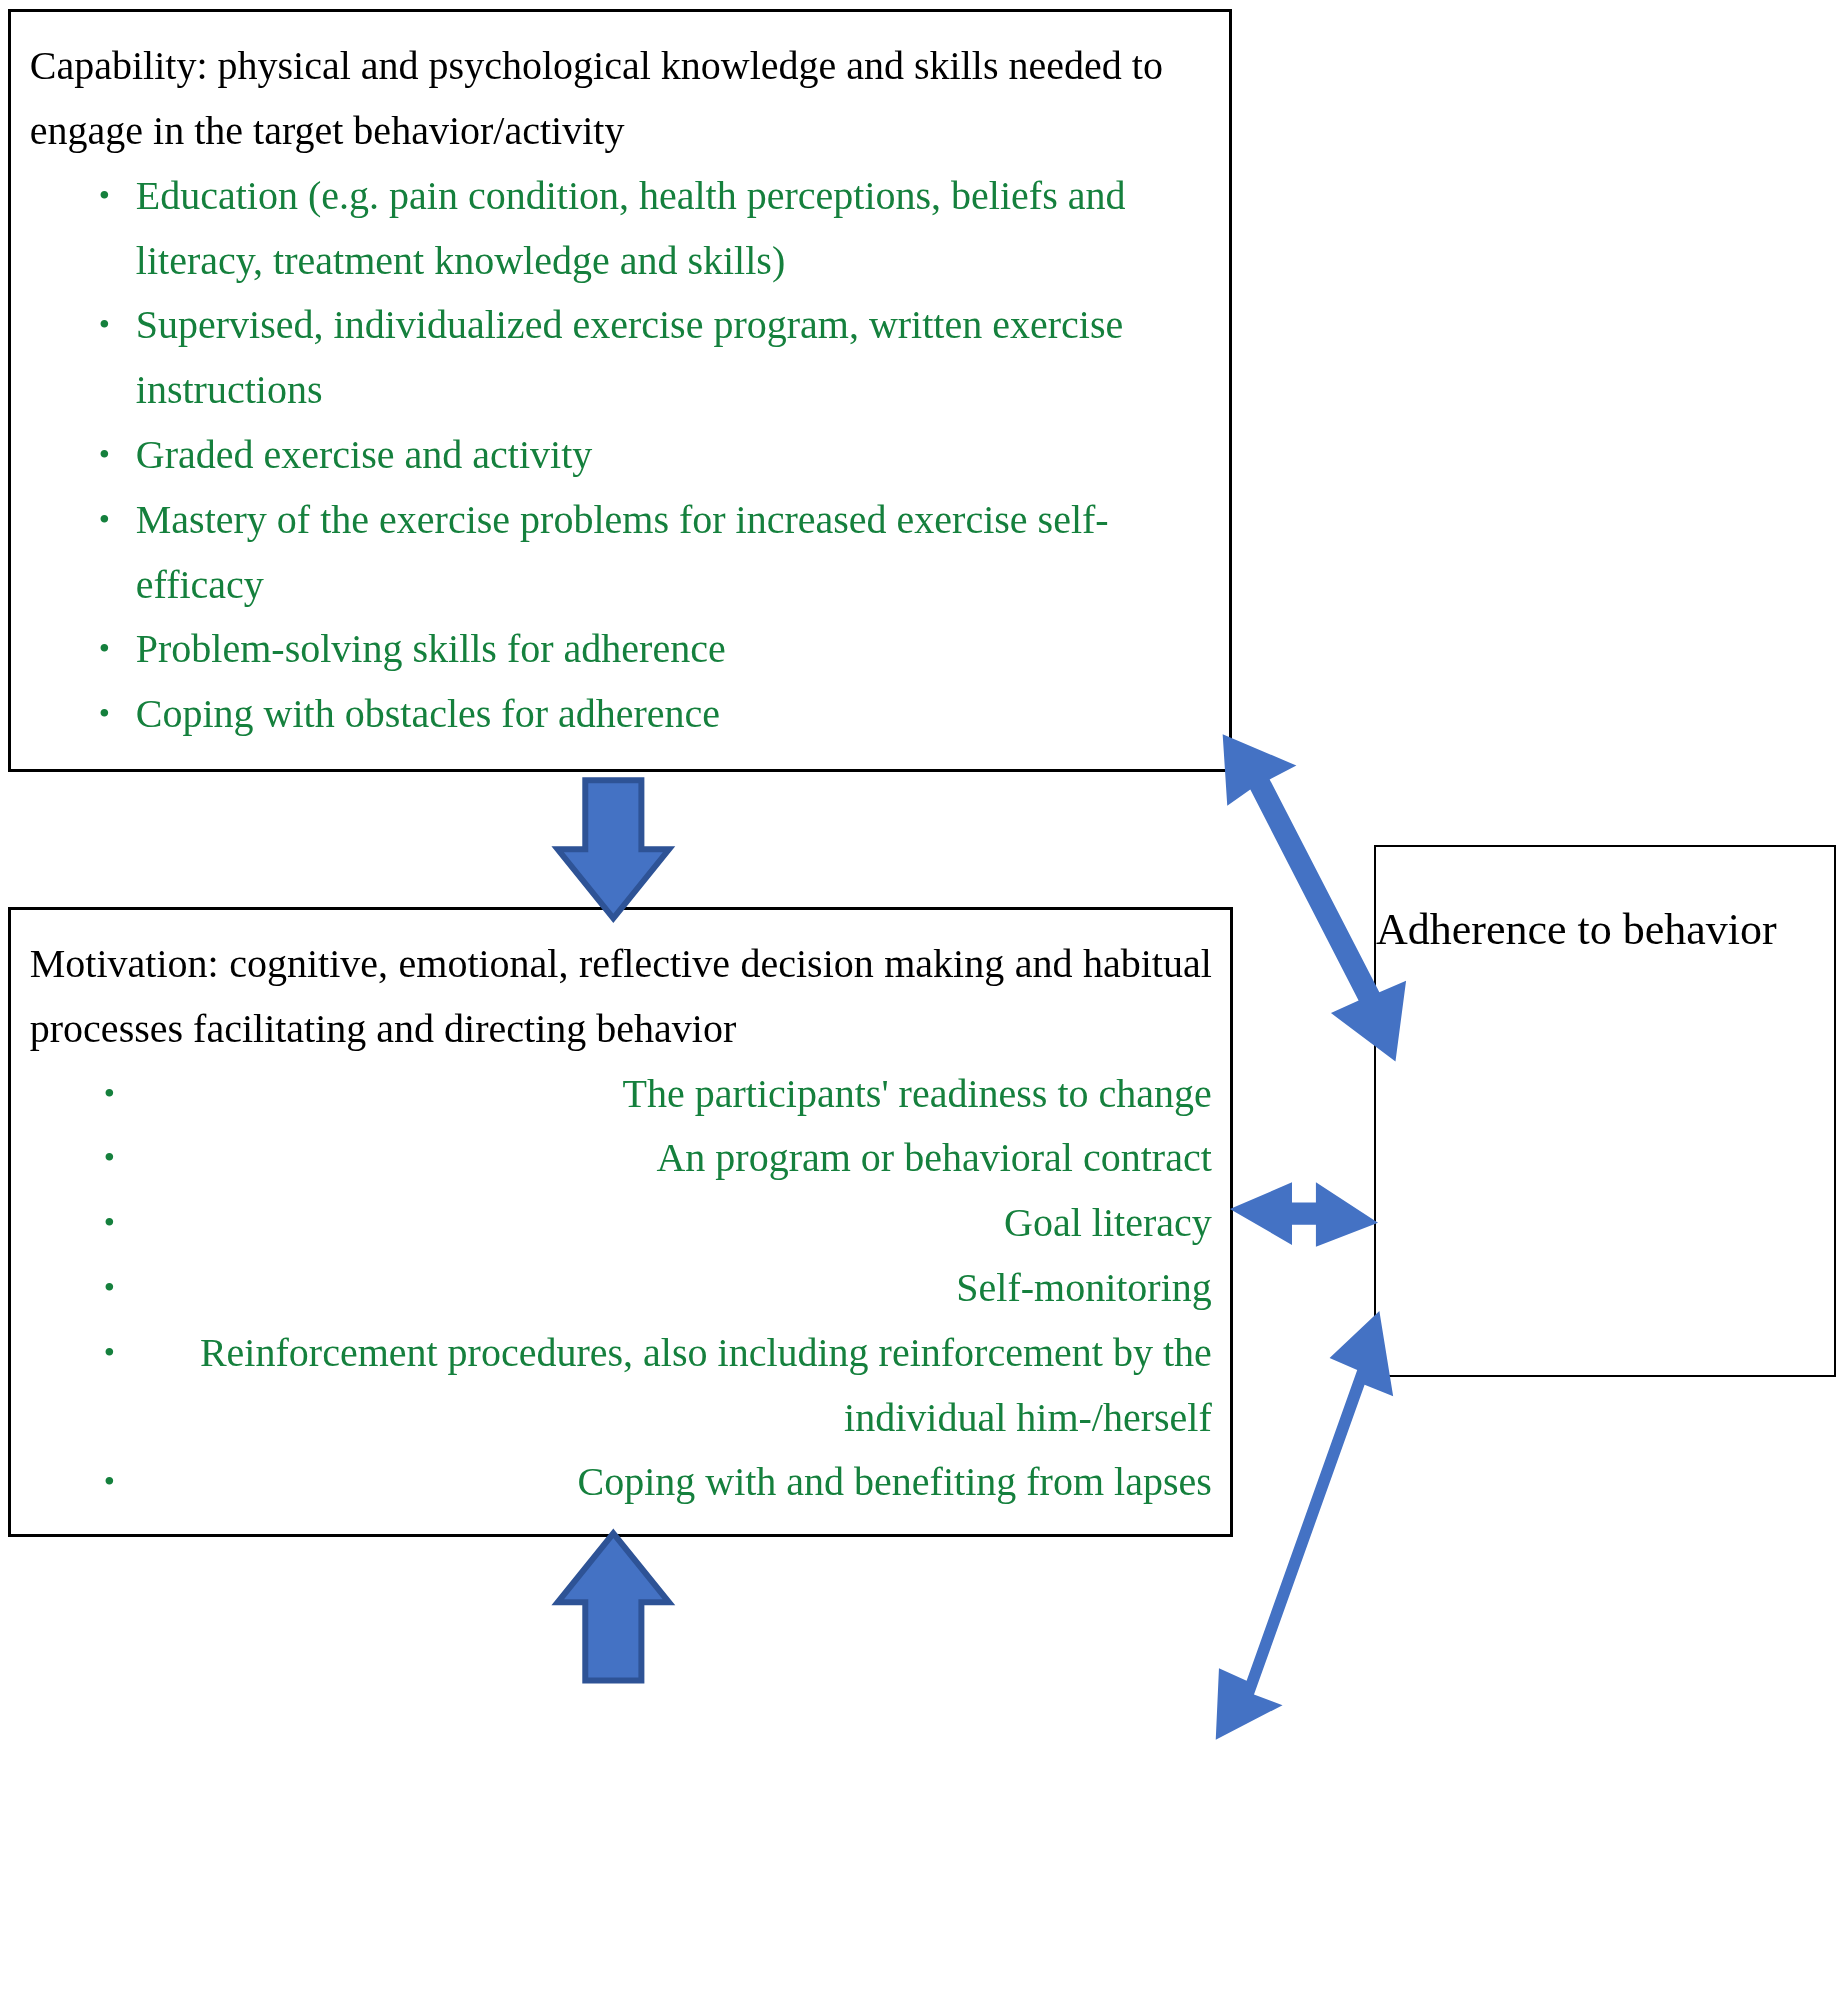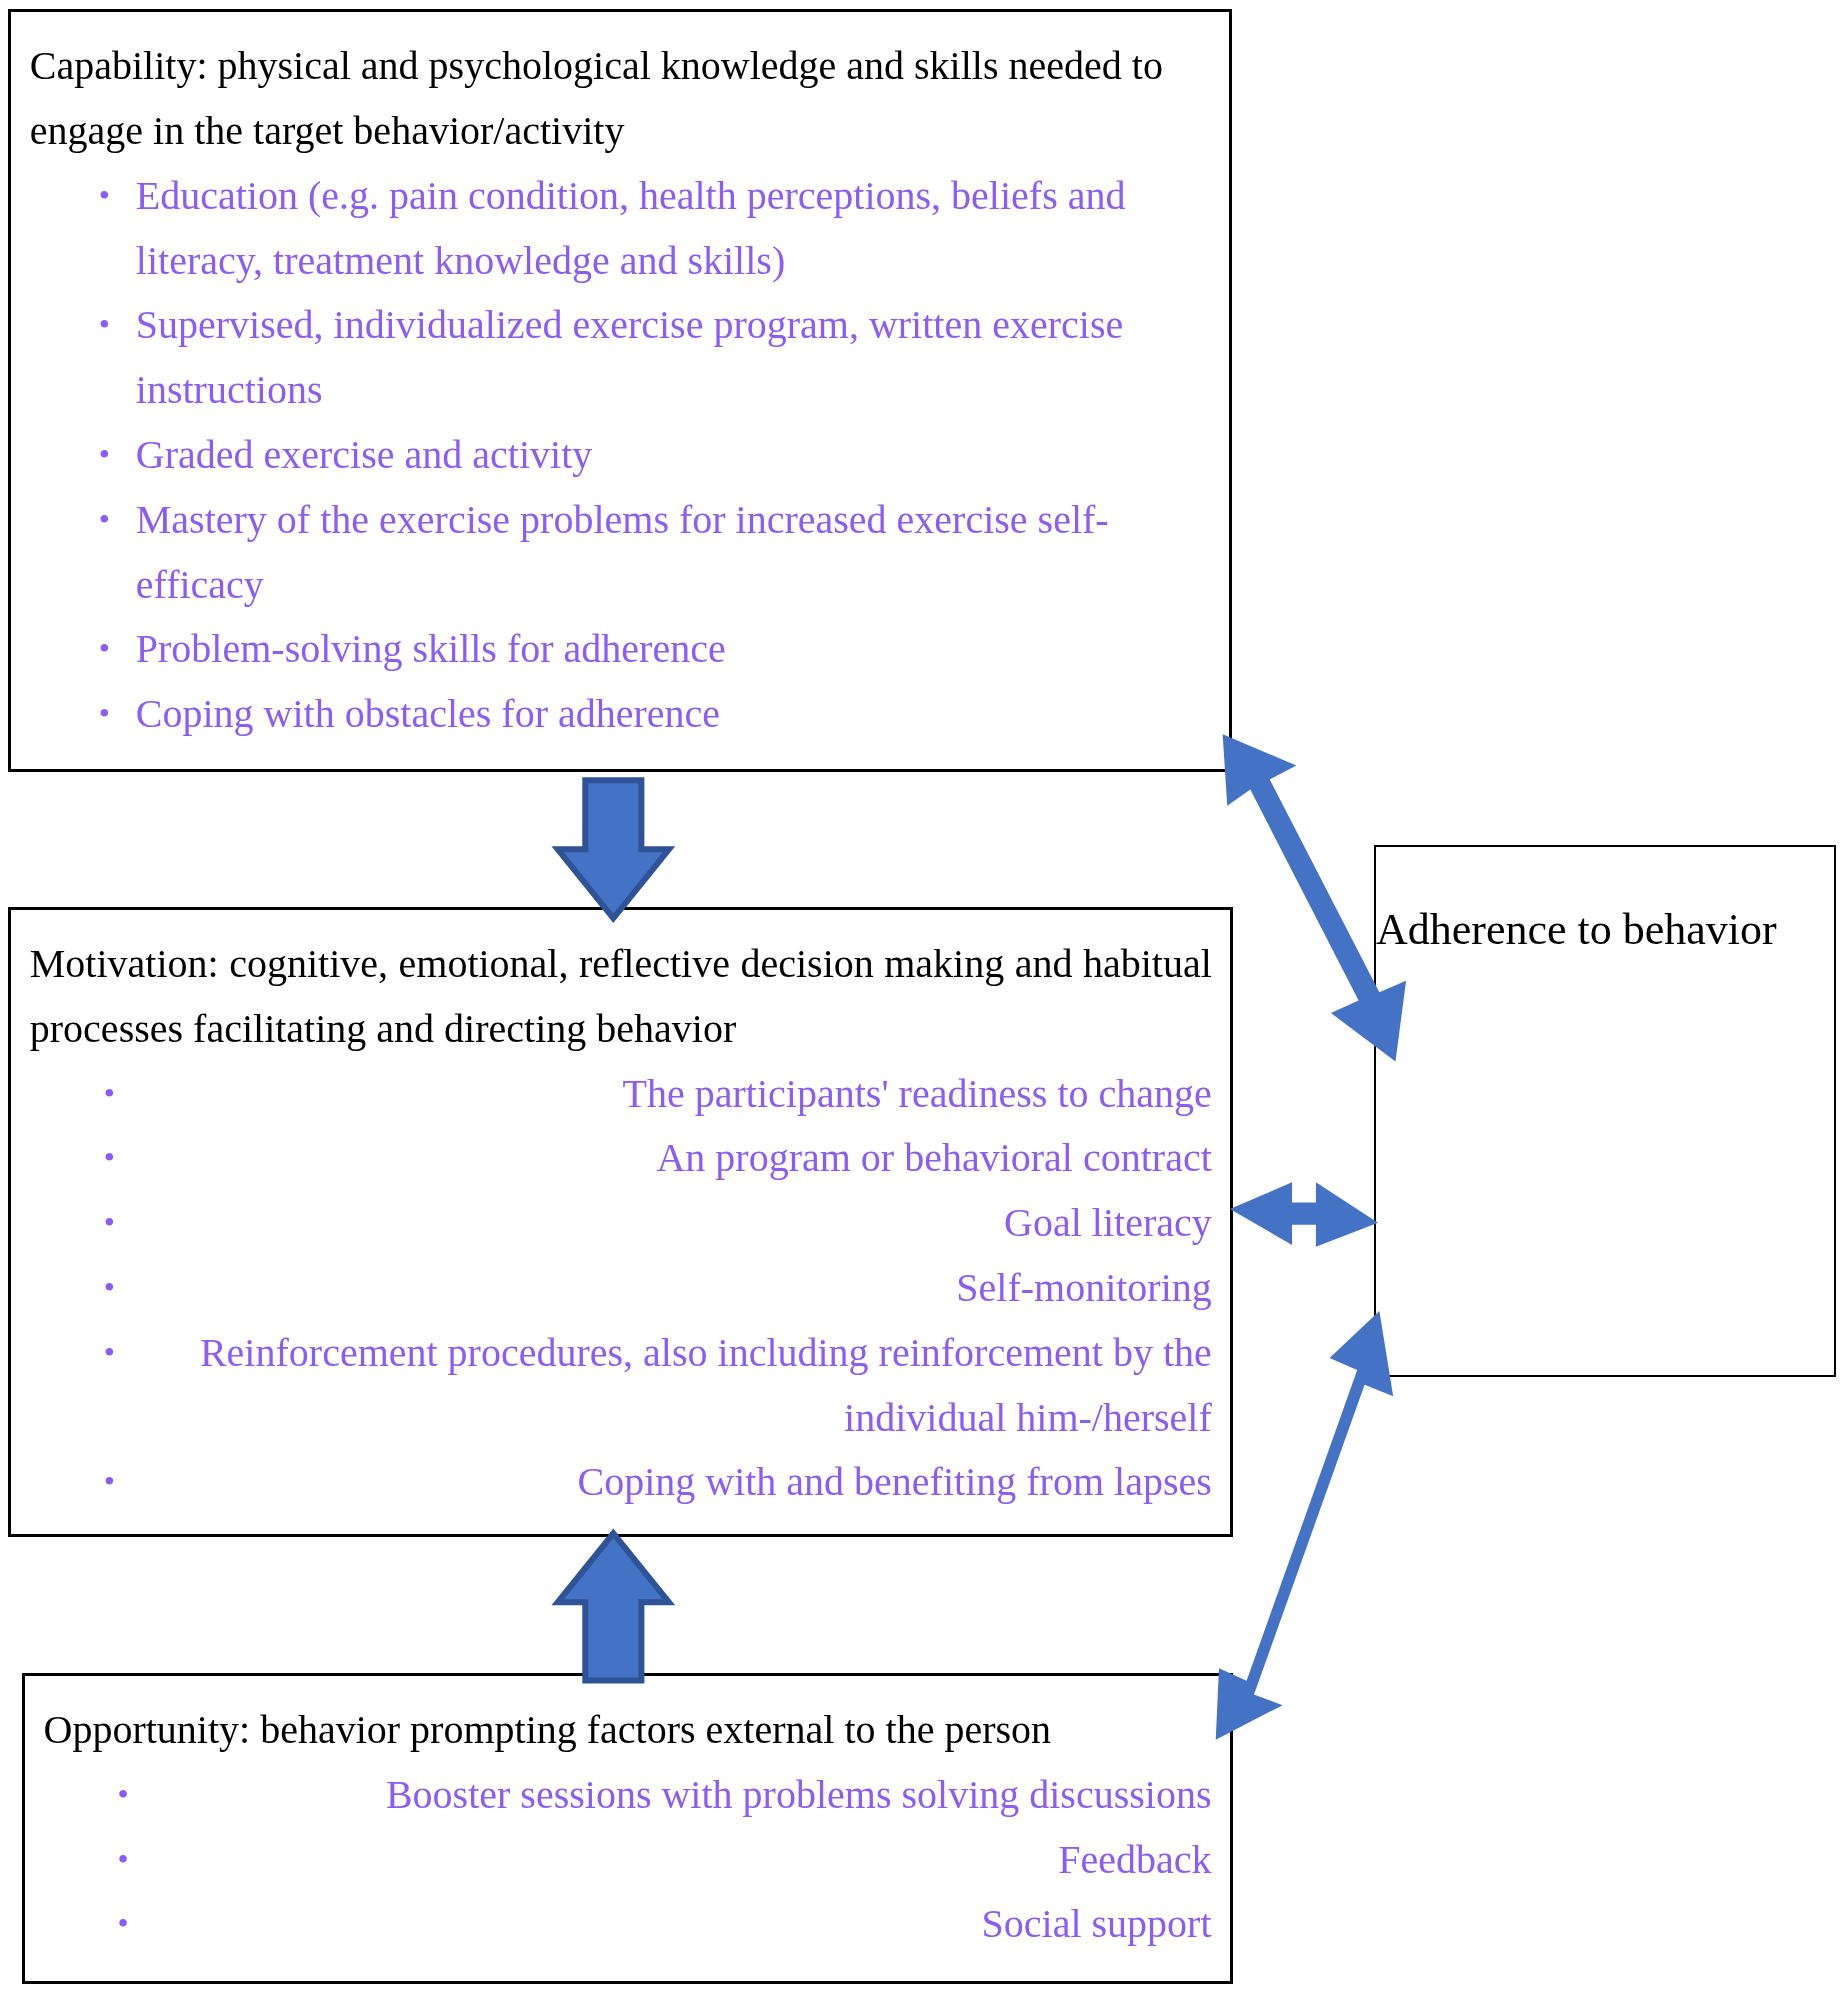--- a/index.html
+++ b/index.html
@@ -57,21 +57,21 @@
   }
   ul.bullets {
     list-style: none;
     margin: 0;
     padding: 0;
   }
   ul.bullets > li {
     position: relative;
     font-size: 40px;
     line-height: 1.62;
-    color: #8b5cf6;
+    color: #15803d;
     padding-left: 106px;
     margin: 0;
   }
   ul.bullets > li::before {
     content: "\2022";
     position: absolute;
     left: 69px;
     top: 0;
     font-size: 32px;
     line-height: 1.95;
@@ -131,30 +131,20 @@
         <li>The participants' readiness to change</li>
         <li>An program or behavioral contract</li>
         <li>Goal literacy</li>
         <li>Self-monitoring</li>
         <li>Reinforcement procedures, also including reinforcement by the individual him-/herself</li>
         <li>Coping with and benefiting from lapses</li>
       </ul>
     </div>
   </div>
 
-  <div class="box" id="box-opportunity">
-    <div class="box-inner">
-      <p class="lead">Opportunity: behavior prompting factors external to the person</p>
-      <ul class="bullets tight">
-        <li>Booster sessions with problems solving discussions</li>
-        <li>Feedback</li>
-        <li>Social support</li>
-      </ul>
-    </div>
-  </div>
 
   <div class="box" id="box-adherence">
     <div class="adherence-label">Adherence to behavior</div>
   </div>
 
   <svg class="arrow-svg" id="arrow-down-wrap" viewBox="0 0 300 350">
     <polygon points="68,30 190,30 190,180 250,180 129,330 8,180 68,180" fill="#4472C4" stroke="#2E5396" stroke-width="13" stroke-linejoin="miter"></polygon>
   </svg>
 
   <svg class="arrow-svg" id="arrow-up-wrap" viewBox="0 0 300 360">

